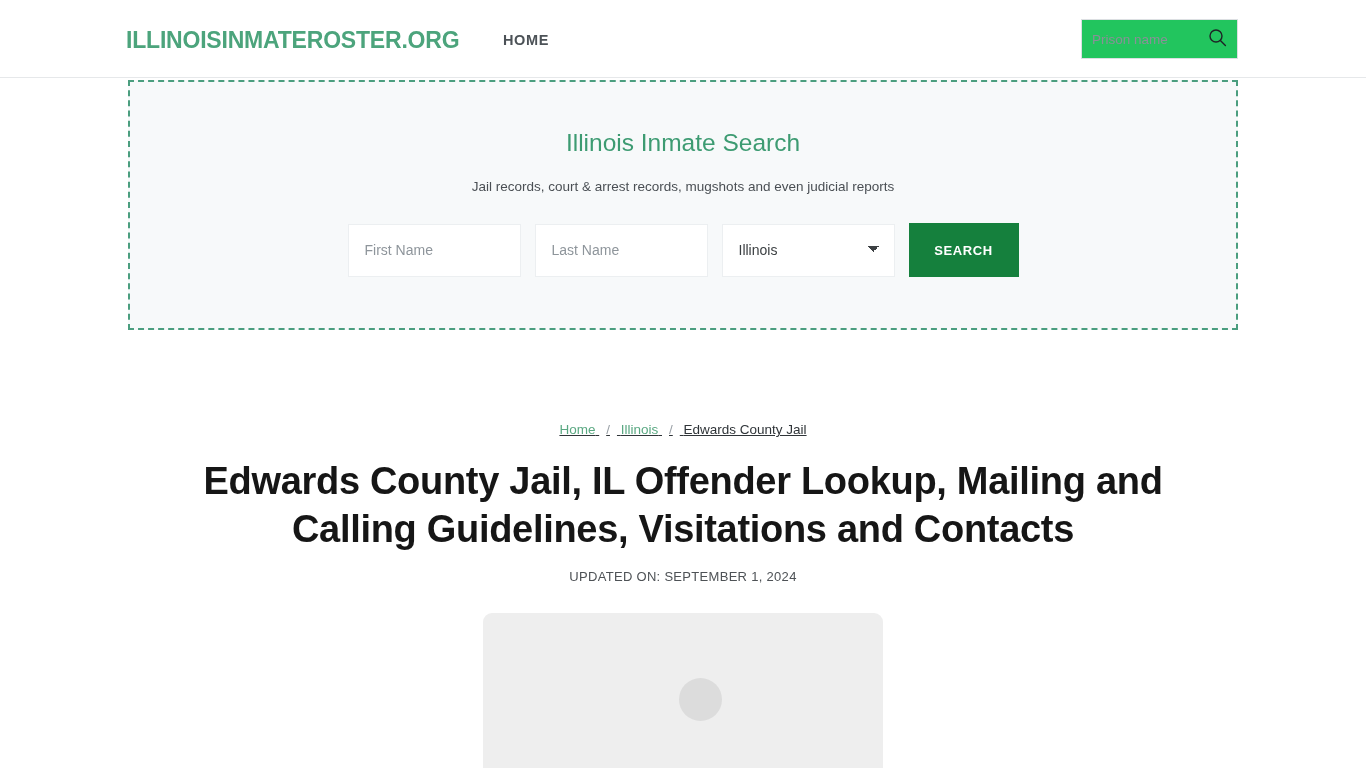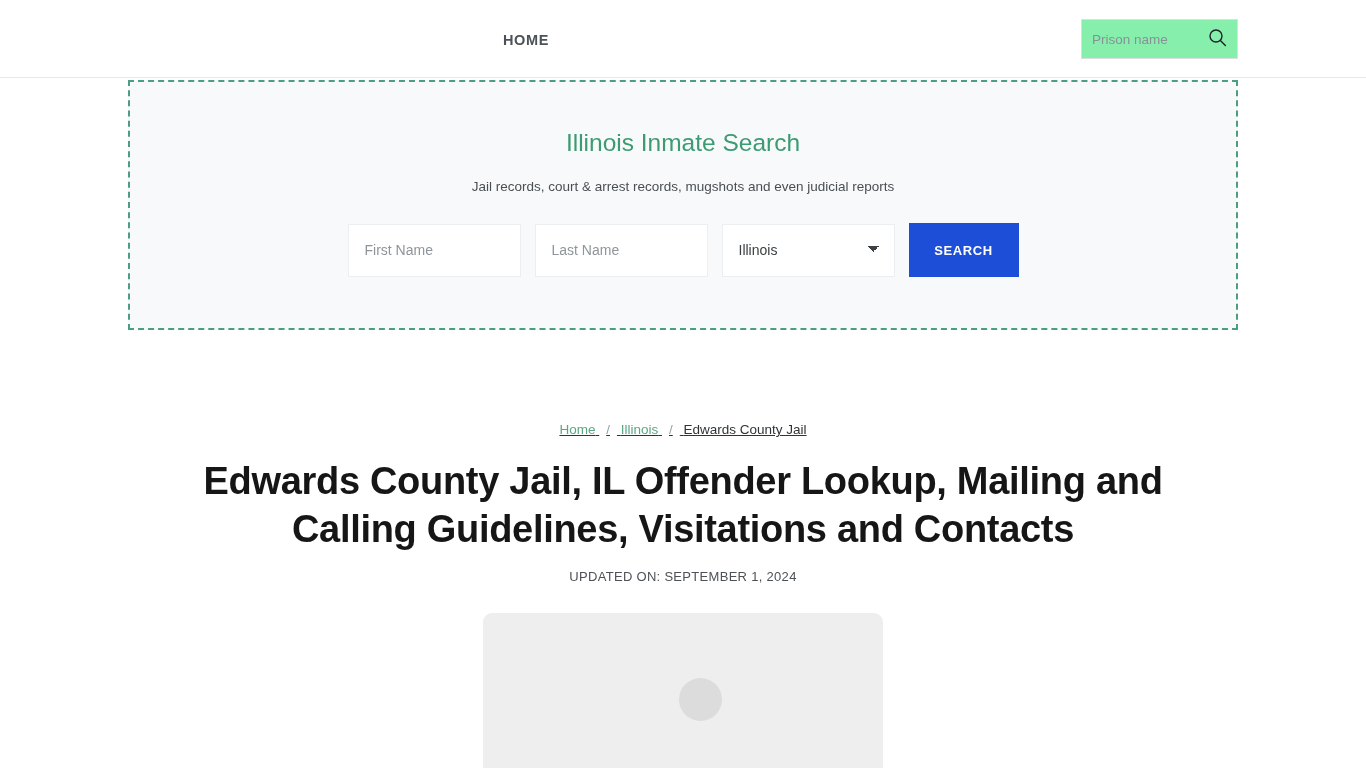--- a/index.html
+++ b/index.html
@@ -47,21 +47,21 @@
     text-decoration: none;
     line-height: 18px;
   }
   .header-search {
     position: absolute;
     left: 1081px;
     top: 19px;
     width: 157px;
     height: 40px;
     border: 1px solid #dcdfe2;
-    background: #86efac;
+    background: #22c55e;
     display: flex;
     align-items: center;
   }
   .header-search input {
     border: 0;
     outline: 0;
     background: transparent;
     font-family: "Liberation Sans", sans-serif;
     font-size: 13.5px;
     color: #3c4043;
@@ -153,21 +153,21 @@
     background-position:
       calc(100% - 21px) calc(50% - 1px),
       calc(100% - 15px) calc(50% - 1px);
     background-size: 6px 6px, 6px 6px;
     background-repeat: no-repeat;
   }
   .search-btn {
     width: 110px;
     height: 54px;
     border: 0;
-    background: #1d4ed8;
+    background: #15803d;
     color: #ffffff;
     font-family: "Liberation Sans", sans-serif;
     font-size: 13px;
     font-weight: 700;
     letter-spacing: 0.6px;
     cursor: pointer;
   }
 
   
   .article {
@@ -222,20 +222,21 @@
     width: 43px;
     height: 43px;
     border-radius: 50%;
     background: #dcdcdc;
   }
 </style>
 </head>
 <body>
 
 <header class="site-header">
+  <a class="brand" href="#">ILLINOISINMATEROSTER.ORG</a>
 
   <a class="nav-home" href="#">HOME</a>
 
   <div class="header-search">
     <input type="text" placeholder="Prison name" style="">
     <button class="header-search-btn">
       <span>
         <svg width="19" height="19" viewBox="0 0 19 19" fill="none">
           <circle cx="8" cy="8" r="6" stroke="#1f2326" stroke-width="1.4"></circle>
           <line x1="12.4" y1="12.4" x2="17.4" y2="17.4" stroke="#1f2326" stroke-width="1.4" stroke-linecap="round"></line>

